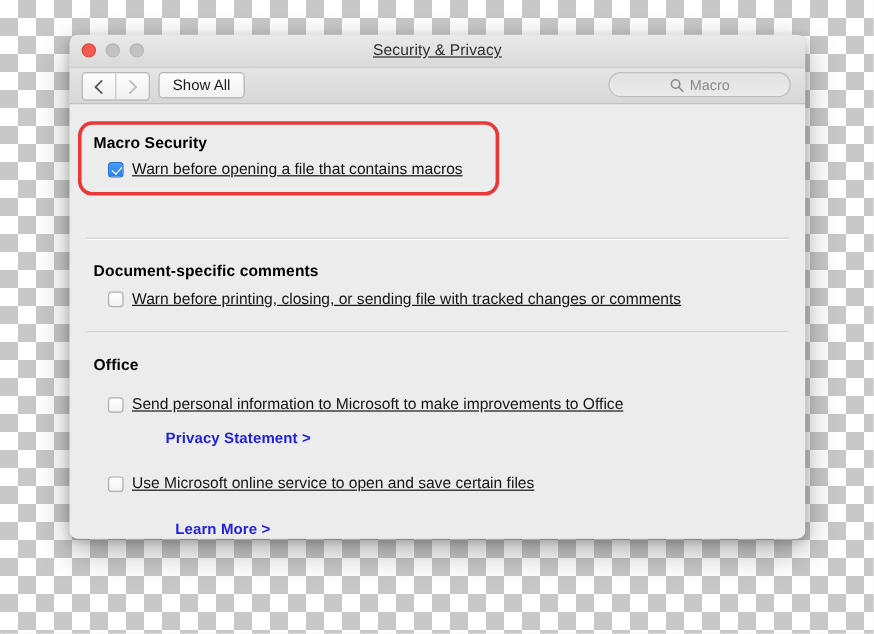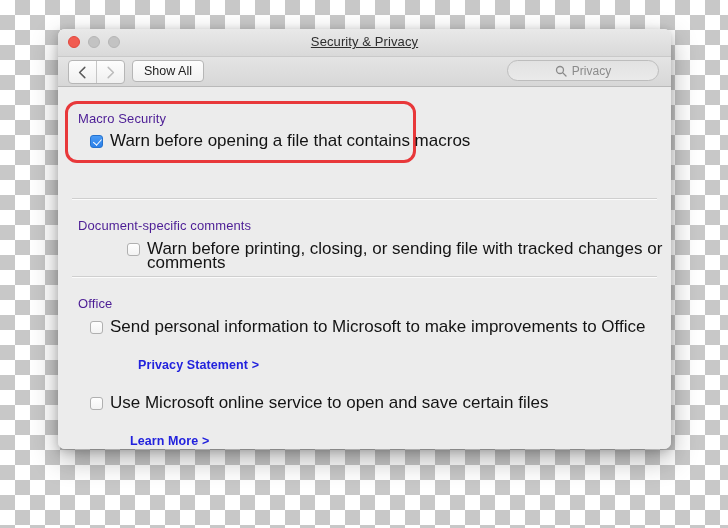--- a/index.html
+++ b/index.html
@@ -143,22 +143,22 @@
     position: relative;
     height: 362px;
     background: #ececec;
     padding: 0;
   }
 
   .section { position: relative; }
 
   .sec-title {
     font-size: 13px;
-    font-weight: normal;
-    color: #4c1d95;
+    font-weight: bold;
+    color: #000000;
     letter-spacing: 0.1px;
   }
 
   .row {
     display: flex;
     align-items: flex-start;
     gap: 7px;
   }
 
   .cb {
@@ -184,23 +184,24 @@
     left: 3.5px;
     top: 1px;
     width: 3.5px;
     height: 7px;
     border: solid #ffffff;
     border-width: 0 1.8px 1.8px 0;
     transform: rotate(42deg);
   }
 
   .cb-label {
-    font-size: 17px;
+    font-size: 13px;
     color: #141414;
     line-height: 14px;
+    text-decoration: underline;
   }
 
   .sep {
     height: 1px;
     background: #cfcfcf;
     border-bottom: 1px solid #fbfbfb;
   }
 
   .link {
     font-size: 12.5px;
@@ -258,21 +259,21 @@
 
       <div class="showall">
         <span>Show All</span>
       </div>
 
       <div class="searchfield">
         <svg width="12" height="12" viewBox="0 0 12 12">
           <circle cx="5" cy="5" r="3.5" fill="none" stroke="#8b8b8b" stroke-width="1.3"></circle>
           <line x1="7.6" y1="7.6" x2="11" y2="11" stroke="#8b8b8b" stroke-width="1.3" stroke-linecap="round"></line>
         </svg>
-        <span class="search-text">Privacy</span>
+        <span class="search-text">Macro</span>
       </div>
     </div>
 
     <div class="content">
 
       <div class="section pad" style="top:0; left:0; right:0;">
         <div class="highlight"></div>
 
         <div style="position:absolute; left:20px; top:24px;" class="sec-title">Macro Security</div>
 
@@ -280,41 +281,41 @@
           <span class="cb on"></span>
           <span class="cb-label">Warn before opening a file that contains macros</span>
         </div>
       </div>
 
       <div class="sep pad" style="top:111px; left:14px; right:14px;"></div>
 
       <div class="section pad" style="top:0; left:0; right:0;">
         <div style="position:absolute; left:20px; top:131px;" class="sec-title">Document-specific comments</div>
 
-        <div class="row" style="position:absolute; left:32px; top:155px;margin-left:37px;">
+        <div class="row" style="position:absolute; left:32px; top:155px;">
           <span class="cb off"></span>
           <span class="cb-label">Warn before printing, closing, or sending file with tracked changes or comments</span>
         </div>
       </div>
 
       <div class="sep pad" style="top:189px; left:14px; right:14px;"></div>
 
       <div class="section pad" style="top:0; left:0; right:0;">
         <div style="position:absolute; left:20px; top:209px;" class="sec-title">Office</div>
 
-        <div class="row" style="position:absolute; left:32px; top:233px;">
+        <div class="row" style="position:absolute; left:32px; top:243px;">
           <span class="cb off"></span>
           <span class="cb-label">Send personal information to Microsoft to make improvements to Office</span>
         </div>
 
         <div class="link" style="position:absolute; left:48px; top:271px;">Privacy Statement &gt;</div>
 
         <div class="row" style="position:absolute; left:32px; top:309px;">
           <span class="cb off"></span>
           <span class="cb-label">Use Microsoft online service to open and save certain files</span>
         </div>
 
-        <div class="link" style="position:absolute; left:40px; top:347px;text-align:center;">Learn More &gt;</div>
+        <div class="link" style="position:absolute; left:56px; top:347px;text-align:center;">Learn More &gt;</div>
       </div>
 
     </div>
   </div>
 </div>
 
 </body></html>

